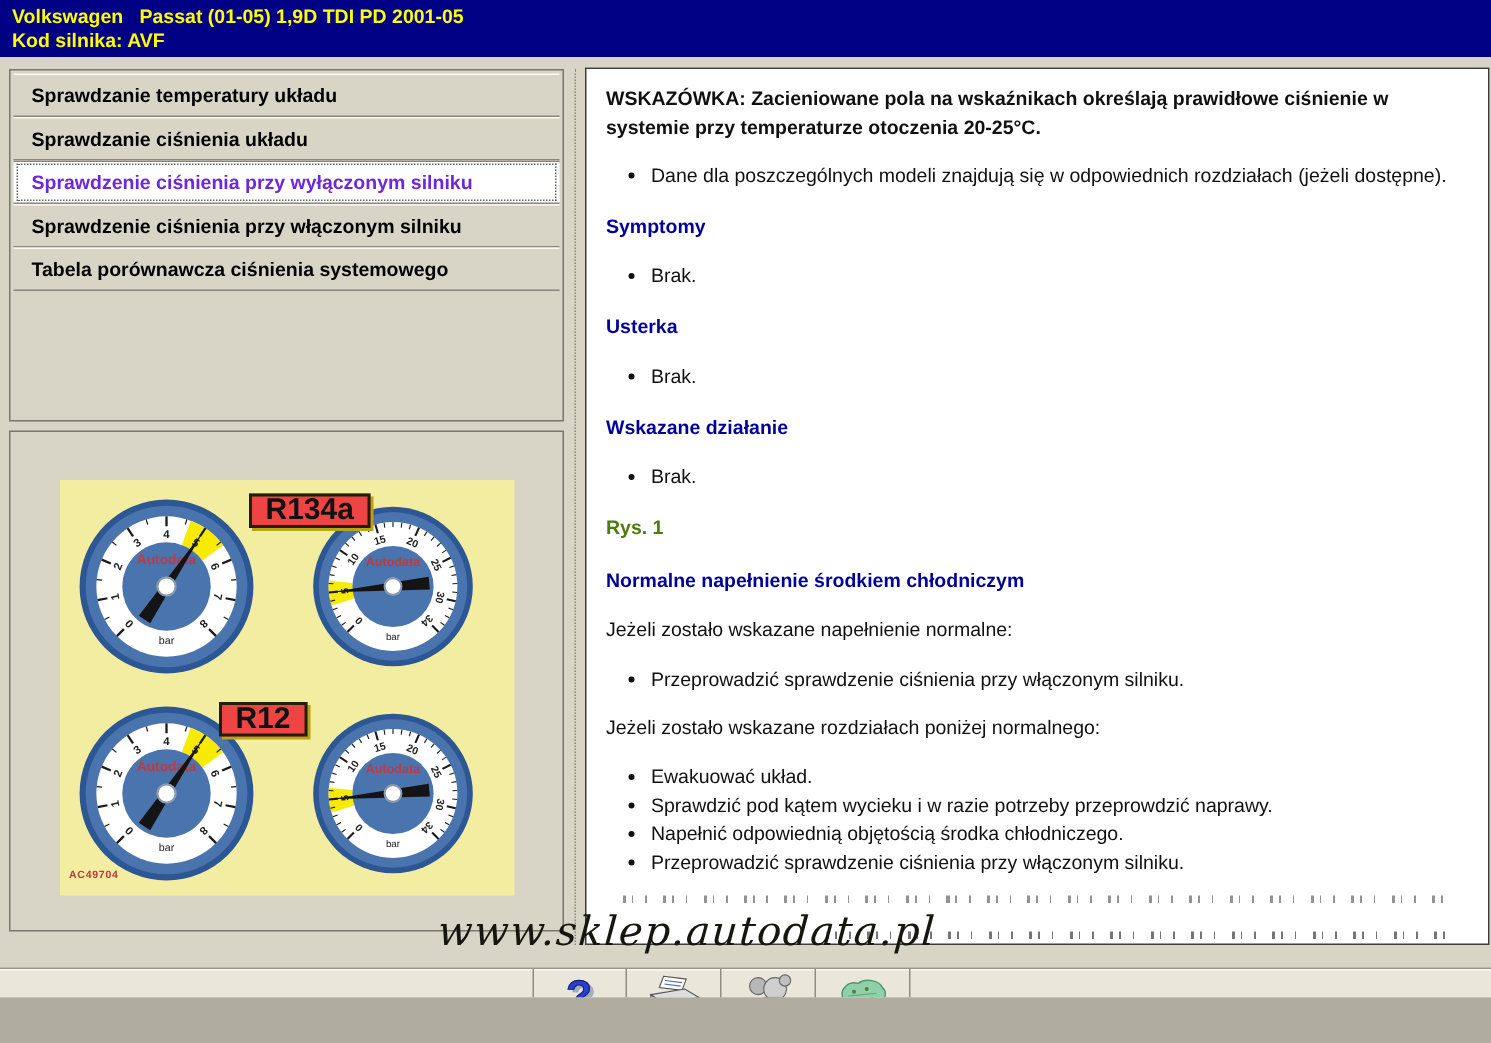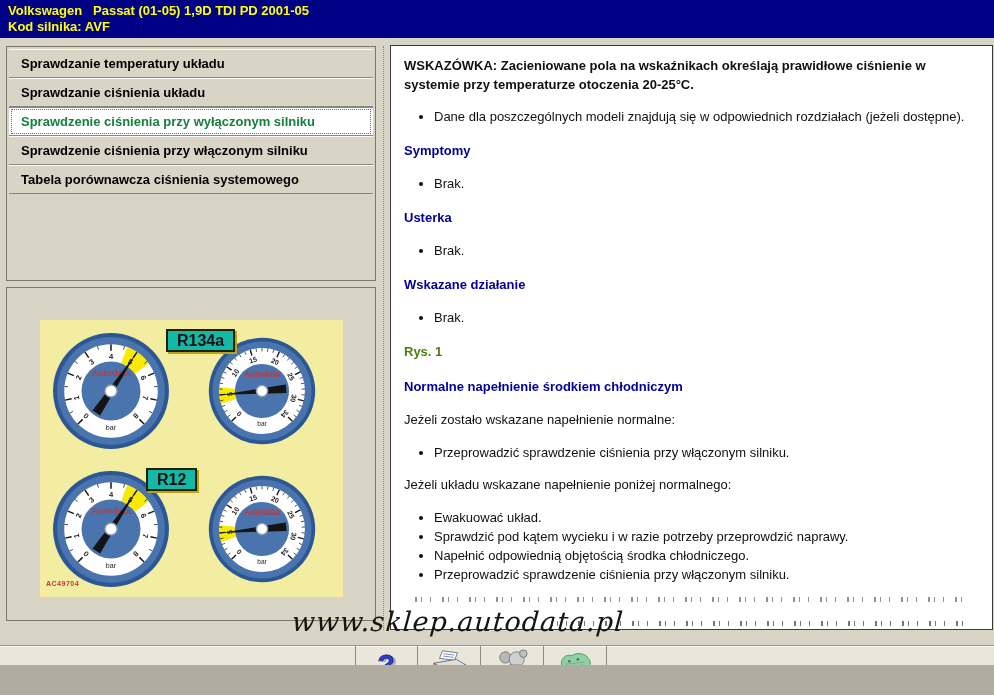--- a/index.html
+++ b/index.html
@@ -7,27 +7,27 @@
   .screen { position:relative; width:994px; height:665px; background:#d8d4c6; overflow:hidden; }
 
   
   .titlebar { position:absolute; left:0; top:0; width:994px; height:38px; background:#000084; color:#ffff00; padding:3px 8px; }
   .titlebar div { font-size:13px; font-weight:bold; line-height:16px; white-space:pre; }
 
   
   .menu-panel { position:absolute; left:6px; top:46px; width:370px; height:235px; border:1px solid #7a766a; background:#d8d4c6; padding:2px; }
   .menu-item { position:relative; height:29px; line-height:27px; padding-left:12px; font-size:13px; font-weight:bold; color:#000;
                background:#d8d4c6; border-top:1px solid #fbfaf4; border-bottom:1px solid #8a867a; cursor:default; }
-  .menu-item.selected { background:#ffffff; color:#15803d; outline:1px dotted #666; outline-offset:-3px; border-top:1px solid #8a867a; }
+  .menu-item.selected { background:#ffffff; color:#6d28d9; outline:1px dotted #666; outline-offset:-3px; border-top:1px solid #8a867a; }
 
   .figure-panel { position:absolute; left:6px; top:287px; width:370px; height:334px; border:1px solid #7a766a; background:#d8d4c6; }
   .figure { position:absolute; left:33px; top:32px; width:303px; height:277px; background:#f2eda0; }
   .gauge-wrap { position:absolute; }
-  .refr-label { position:absolute; background:#14b8a6; border:2px solid #20200a; box-shadow:2px 2px 0 #b8a416;
-                font-size:16px; font-weight:bold; color:#111; padding:1px 9px; line-height:17px;text-align:right; }
+  .refr-label { position:absolute; background:#ef4444; border:2px solid #20200a; box-shadow:2px 2px 0 #b8a416;
+                font-size:20px; font-weight:bold; color:#111; padding:1px 9px; line-height:17px;text-align:right; }
   .fig-code { position:absolute; left:6px; top:260px; font-size:7px; font-weight:bold; color:#c03a3a; letter-spacing:0.5px; }
 
   .splitter { position:absolute; left:383px; top:46px; width:1px; height:584px; border-left:1px dotted #8a867a; }
 
   
   .content { position:absolute; left:390px; top:45px; width:603px; height:585px; background:#ffffff; border:1px solid #3c3c3c;
              padding:10px 14px 0 13px; overflow:hidden; font-size:13px; color:#101010; }
   .blk { margin:0 0 15px 0; line-height:18px; }
   .blk-note { font-weight:bold; line-height:19px; margin-bottom:13px; }
   .blk-heading-blue { color:#000099; font-weight:bold; margin:17px 0 15px 0; }
@@ -281,21 +281,21 @@
         <div class="blk blk-heading-blue">Wskazane działanie</div>
         <ul class="blk-ul">
           <li>Brak.</li>
         </ul>
         <div class="blk blk-heading-red">Rys. 1</div>
         <div class="blk blk-heading-blue">Normalne napełnienie środkiem chłodniczym</div>
         <div class="blk blk-para">Jeżeli zostało wskazane napełnienie normalne:</div>
         <ul class="blk-ul">
           <li>Przeprowadzić sprawdzenie ciśnienia przy włączonym silniku.</li>
         </ul>
-        <div class="blk blk-para">Jeżeli układu wskazane napełnienie poniżej normalnego:</div>
+        <div class="blk blk-para">Jeżeli zostało wskazane rozdziałach poniżej normalnego:</div>
         <ul class="blk-ul">
           <li>Ewakuować układ.</li>
           <li>Sprawdzić pod kątem wycieku i w razie potrzeby przeprowdzić naprawy.</li>
           <li>Napełnić odpowiednią objętością środka chłodniczego.</li>
           <li>Przeprowadzić sprawdzenie ciśnienia przy włączonym silniku.</li>
         </ul>
       </div>
     <div class="clipped-row r1"></div>
     <div class="clipped-row r2"></div>
   </div>

